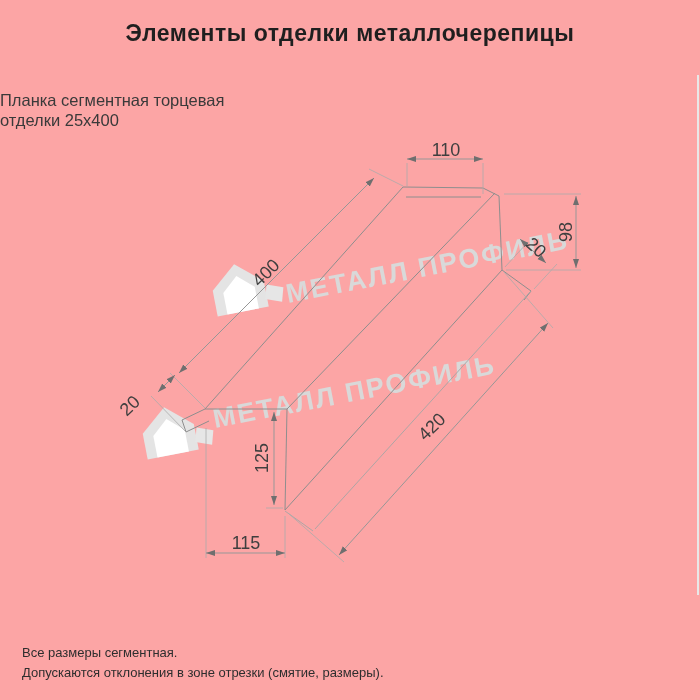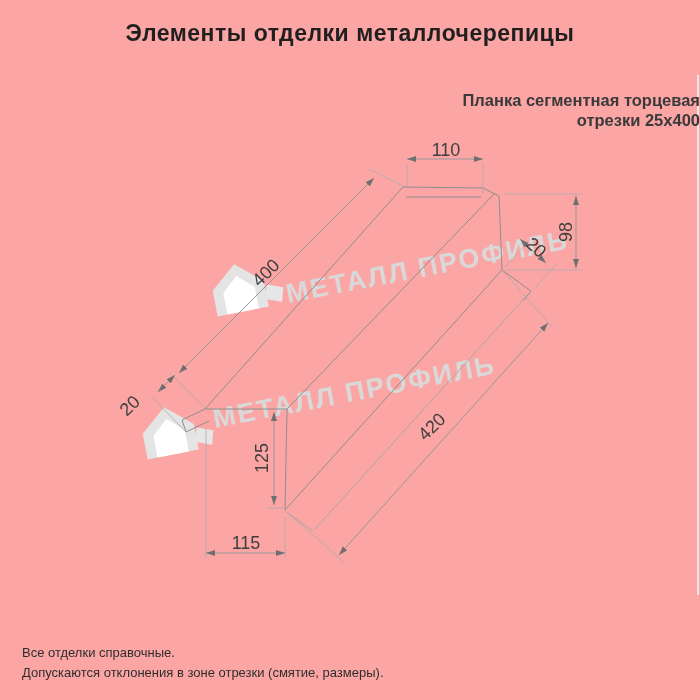--- a/index.html
+++ b/index.html
@@ -5,22 +5,22 @@
   html,body{margin:0;padding:0;background:#ffffff;}
   .page{
     position:relative;width:700px;height:700px;background:#fca5a5;overflow:hidden;
     font-family:"Liberation Sans", sans-serif;
   }
   .title{
     position:absolute;top:20px;left:0;width:700px;text-align:center;
     font-size:23px;font-weight:bold;color:#1f1f1f;letter-spacing:0.5px;
   }
   .subtitle{
-    position:absolute;top:90px;left:0;width:700px;text-align:right;
-    font-size:16.5px;font-weight:700;color:#3a3a3a;line-height:20px;
+    position:absolute;top:90px;left:0;width:700px;text-align:left;
+    font-size:16.5px;font-weight:400;color:#3a3a3a;line-height:20px;
   }
   .footer{
     position:absolute;left:22px;top:643px;
     font-size:13px;color:#2e2e2e;line-height:20px;
   }
   svg text{font-family:"Liberation Sans", sans-serif;}
   .dimtxt{fill:#3f3f3f;font-size:18px;}
   .wmtxt{fill:#d9d9d9;font-size:27px;font-weight:bold;letter-spacing:2px;}
   .objline{stroke:#8e8e8e;stroke-width:1;fill:none;}
   .objlight{stroke:#a5a5a5;stroke-width:0.9;fill:none;}
@@ -30,21 +30,21 @@
 </style>
 </head>
 <body>
 
 <div class="page">
 
   <div class="title">Элементы отделки металлочерепицы</div>
 
   <div class="subtitle">
     <div>Планка сегментная торцевая</div>
-    <div>отрезки 25х400</div>
+    <div>отделки 25х400</div>
   </div>
 
   <svg width="700" height="700" viewBox="0 0 700 700" xmlns="http://www.w3.org/2000/svg">
     <defs>
       <marker id="ah" markerWidth="11" markerHeight="8" refX="9" refY="3" orient="auto" markerUnits="userSpaceOnUse">
         <path d="M0,0 L9,3 L0,6 Z" fill="#6f6f6f"></path>
       </marker>
       <marker id="ahs" markerWidth="11" markerHeight="8" refX="9" refY="3" orient="auto-start-reverse" markerUnits="userSpaceOnUse">
         <path d="M0,0 L9,3 L0,6 Z" fill="#6f6f6f"></path>
       </marker>
@@ -134,17 +134,17 @@
       <path class="extline" d="M206,428 L206,558"></path>
       <path class="extline" d="M285,516 L285,558"></path>
       <path class="dimline" d="M206,553 L285,553" marker-start="url(#ahs)" marker-end="url(#ah)"></path>
       <text class="dimtxt" x="246" y="549" text-anchor="middle">115</text>
     </g>
 
     <line class="edge-artifact" x1="698" y1="75" x2="698" y2="595"></line>
   </svg>
 
   <div class="footer">
-    <div>Все отделки справочные.</div>
+    <div>Все размеры сегментная.</div>
     <div>Допускаются отклонения в зоне отрезки (смятие, размеры).</div>
   </div>
 
 </div>
 
 </body></html>

